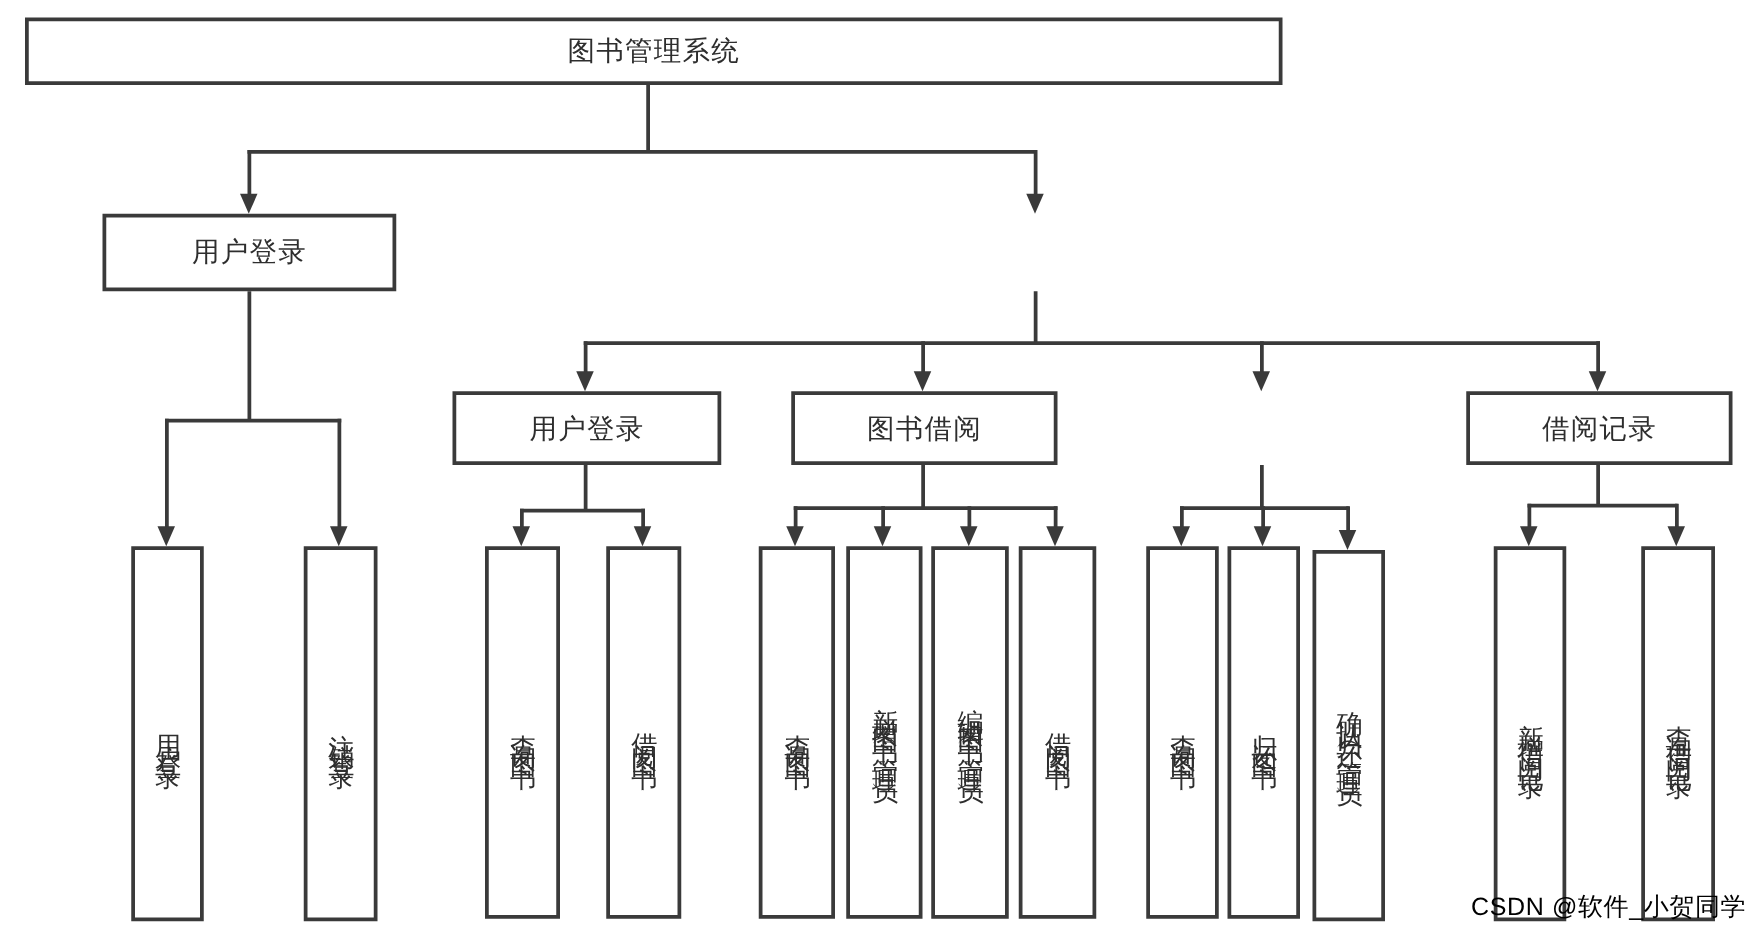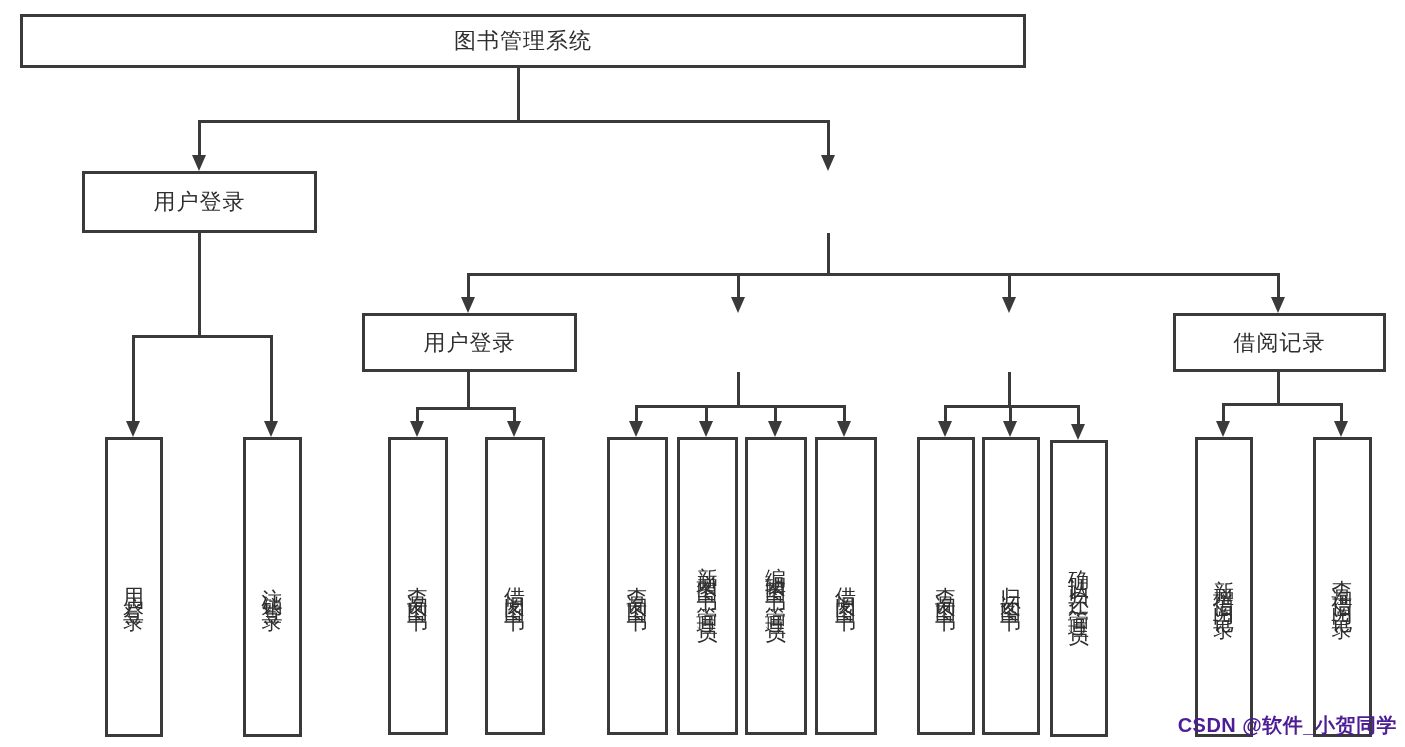--- a/index.html
+++ b/index.html
@@ -18,21 +18,21 @@
   }
   .vl{position:absolute;width:3px;background:#3a3a3a;}
   .hl{position:absolute;height:3px;background:#3a3a3a;}
   .arrow{
     position:absolute;width:0;height:0;
     border-left:7px solid transparent;border-right:7px solid transparent;
     border-top:16px solid #3a3a3a;
   }
   .watermark{
     position:absolute;top:712px;right:8px;z-index:10;
-    font-size:20px;color:#4c1d95;letter-spacing:0.5px;white-space:nowrap;font-weight:bold;
+    font-size:20px;color:#000000;letter-spacing:0.5px;white-space:nowrap;
   }
 </style>
 </head>
 <body>
 
 <div id="canvas">
 
   <div class="box h" style="left:20px;top:14px;width:1006px;height:54px">
     <span>图书管理系统</span>
   </div>
@@ -61,20 +61,23 @@
   <div class="arrow" style="left:461px;top:297px"></div>
   <div class="vl" style="left:737px;top:273px;height:27px"></div>
   <div class="arrow" style="left:731px;top:297px"></div>
   <div class="vl" style="left:1008px;top:273px;height:27px"></div>
   <div class="arrow" style="left:1002px;top:297px"></div>
   <div class="vl" style="left:1277px;top:273px;height:27px"></div>
   <div class="arrow" style="left:1271px;top:297px"></div>
 
   <div class="box h" style="left:362px;top:313px;width:215px;height:59px">
     <span>用户登录</span>
+  </div>
+  <div class="box h" style="left:633px;top:313px;width:213px;height:59px">
+    <span>图书借阅</span>
   </div>
   <div class="box h" style="left:1173px;top:313px;width:213px;height:59px">
     <span>借阅记录</span>
   </div>
 
   <div class="vl" style="left:467px;top:372px;height:37px"></div>
   <div class="hl" style="left:416px;top:407px;width:100px"></div>
   <div class="vl" style="left:416px;top:407px;height:17px"></div>
   <div class="arrow" style="left:410px;top:421px"></div>
   <div class="vl" style="left:513px;top:407px;height:17px"></div>

